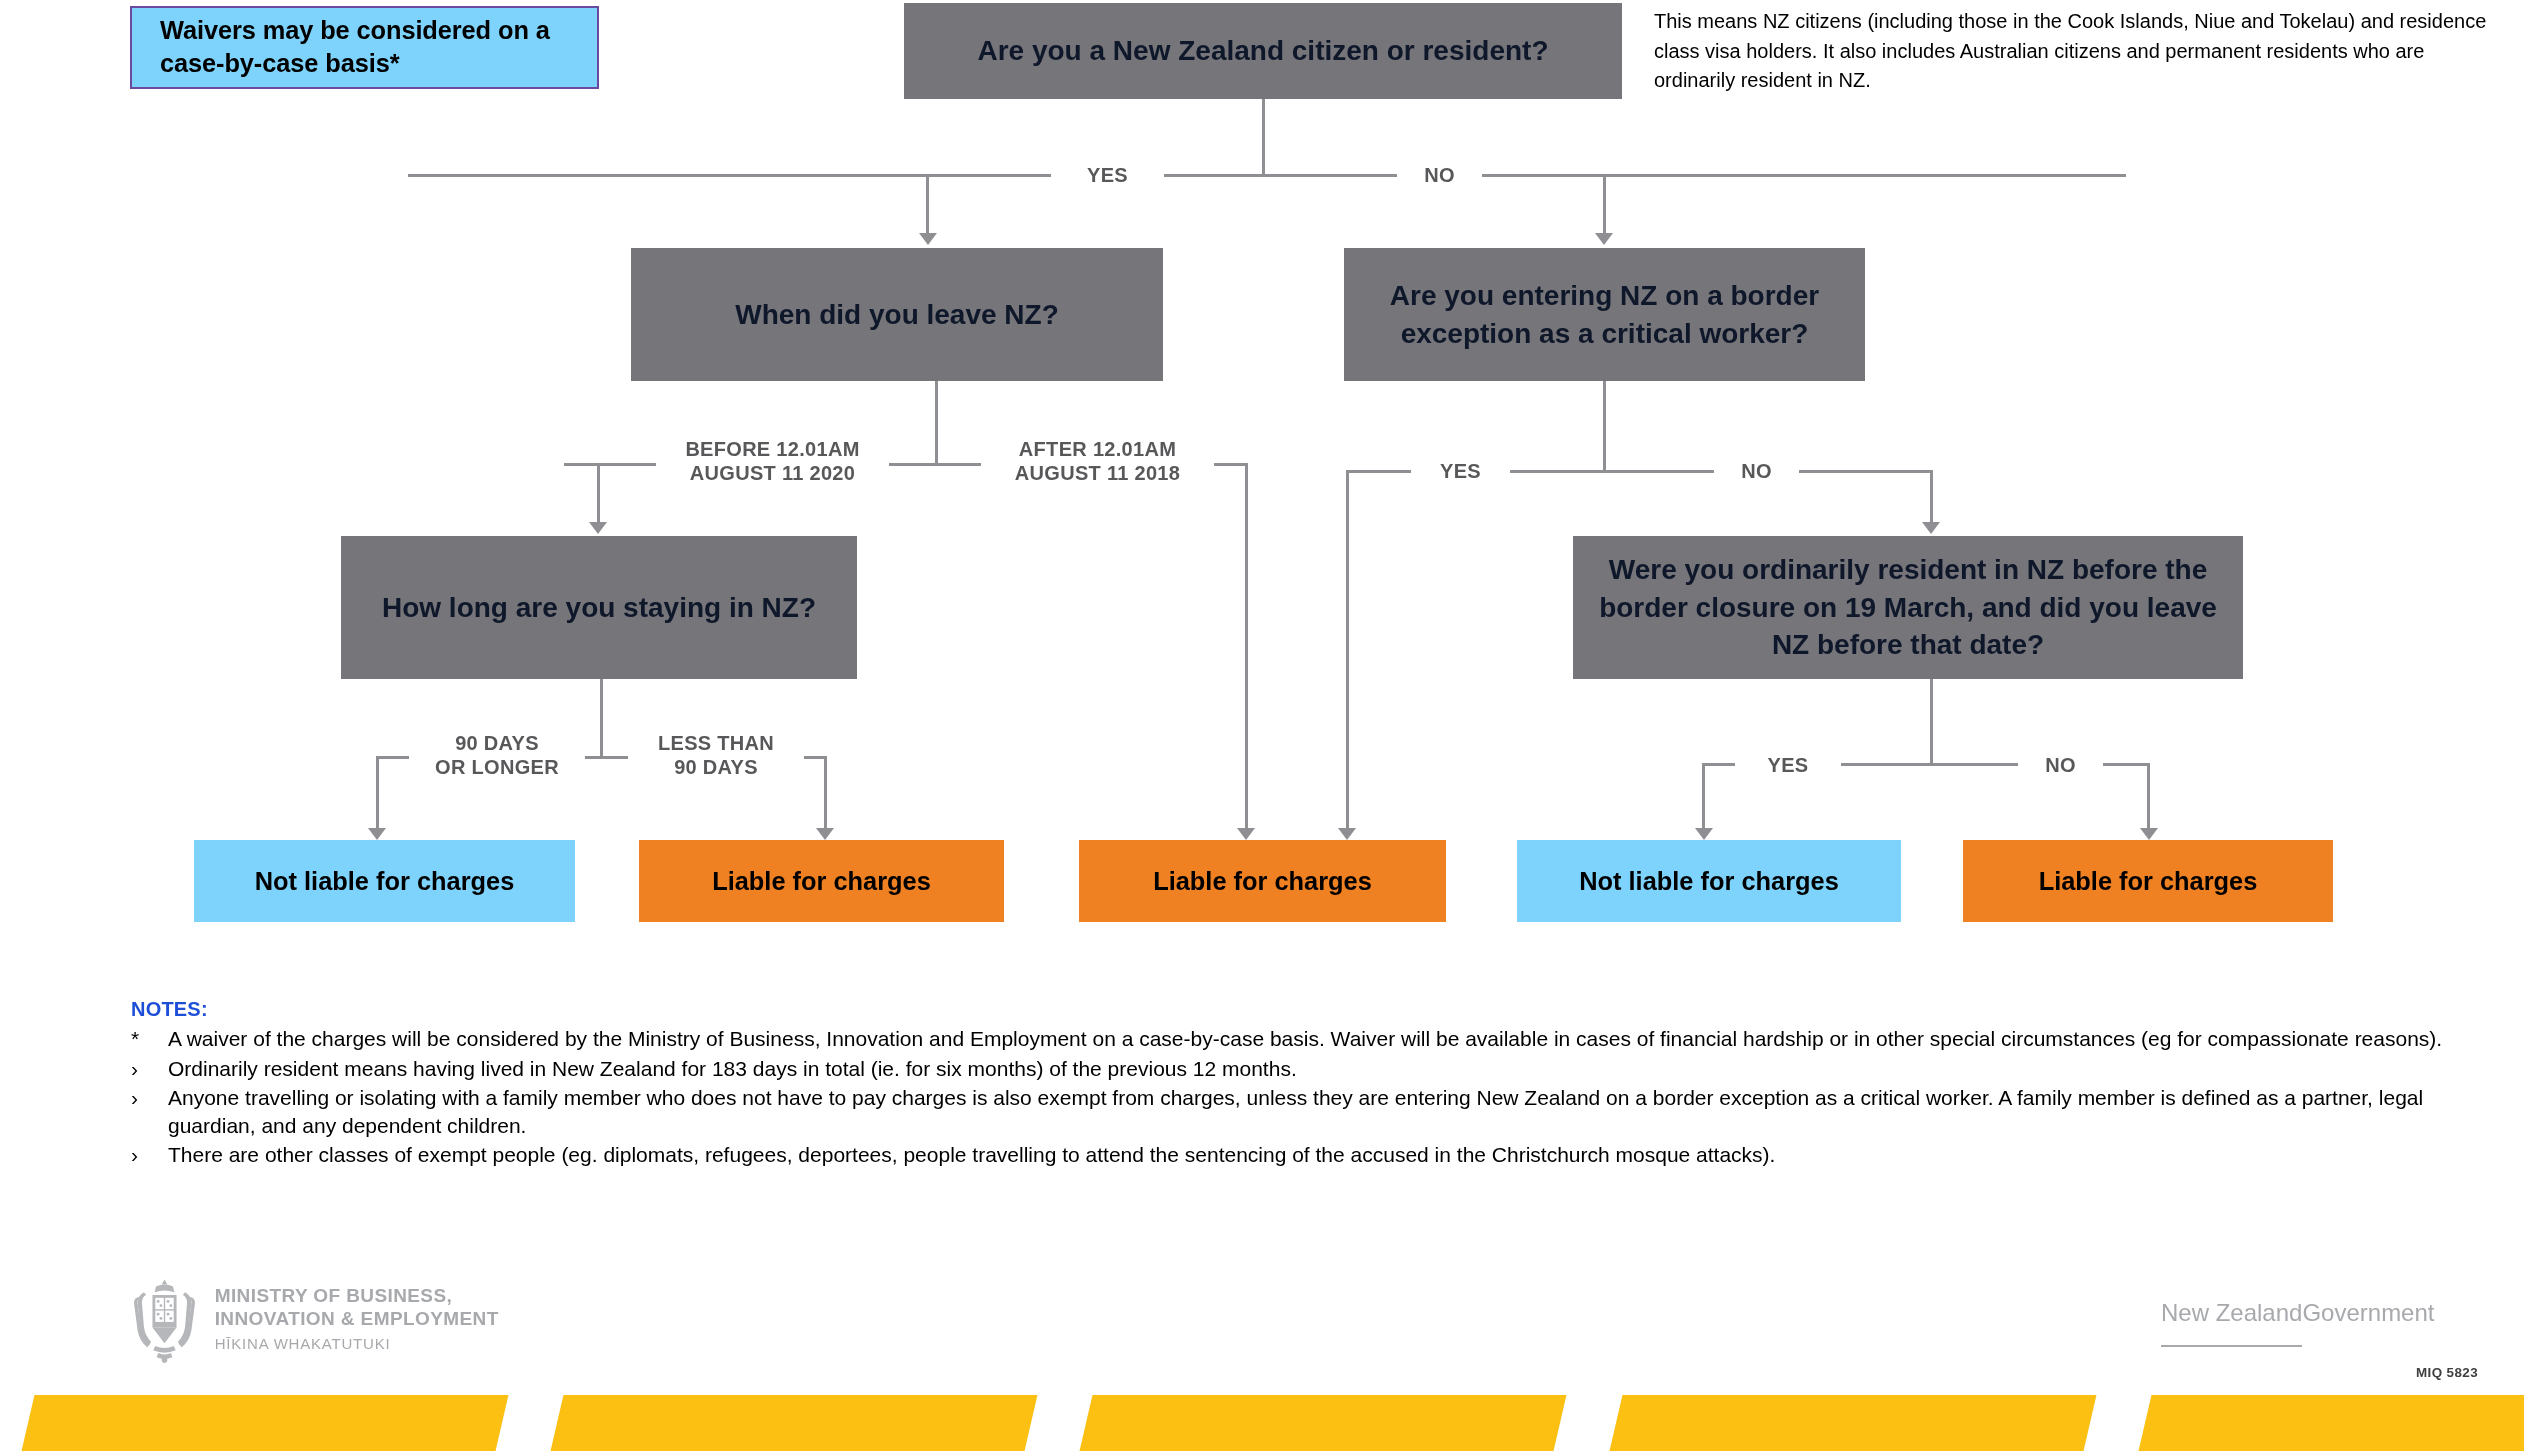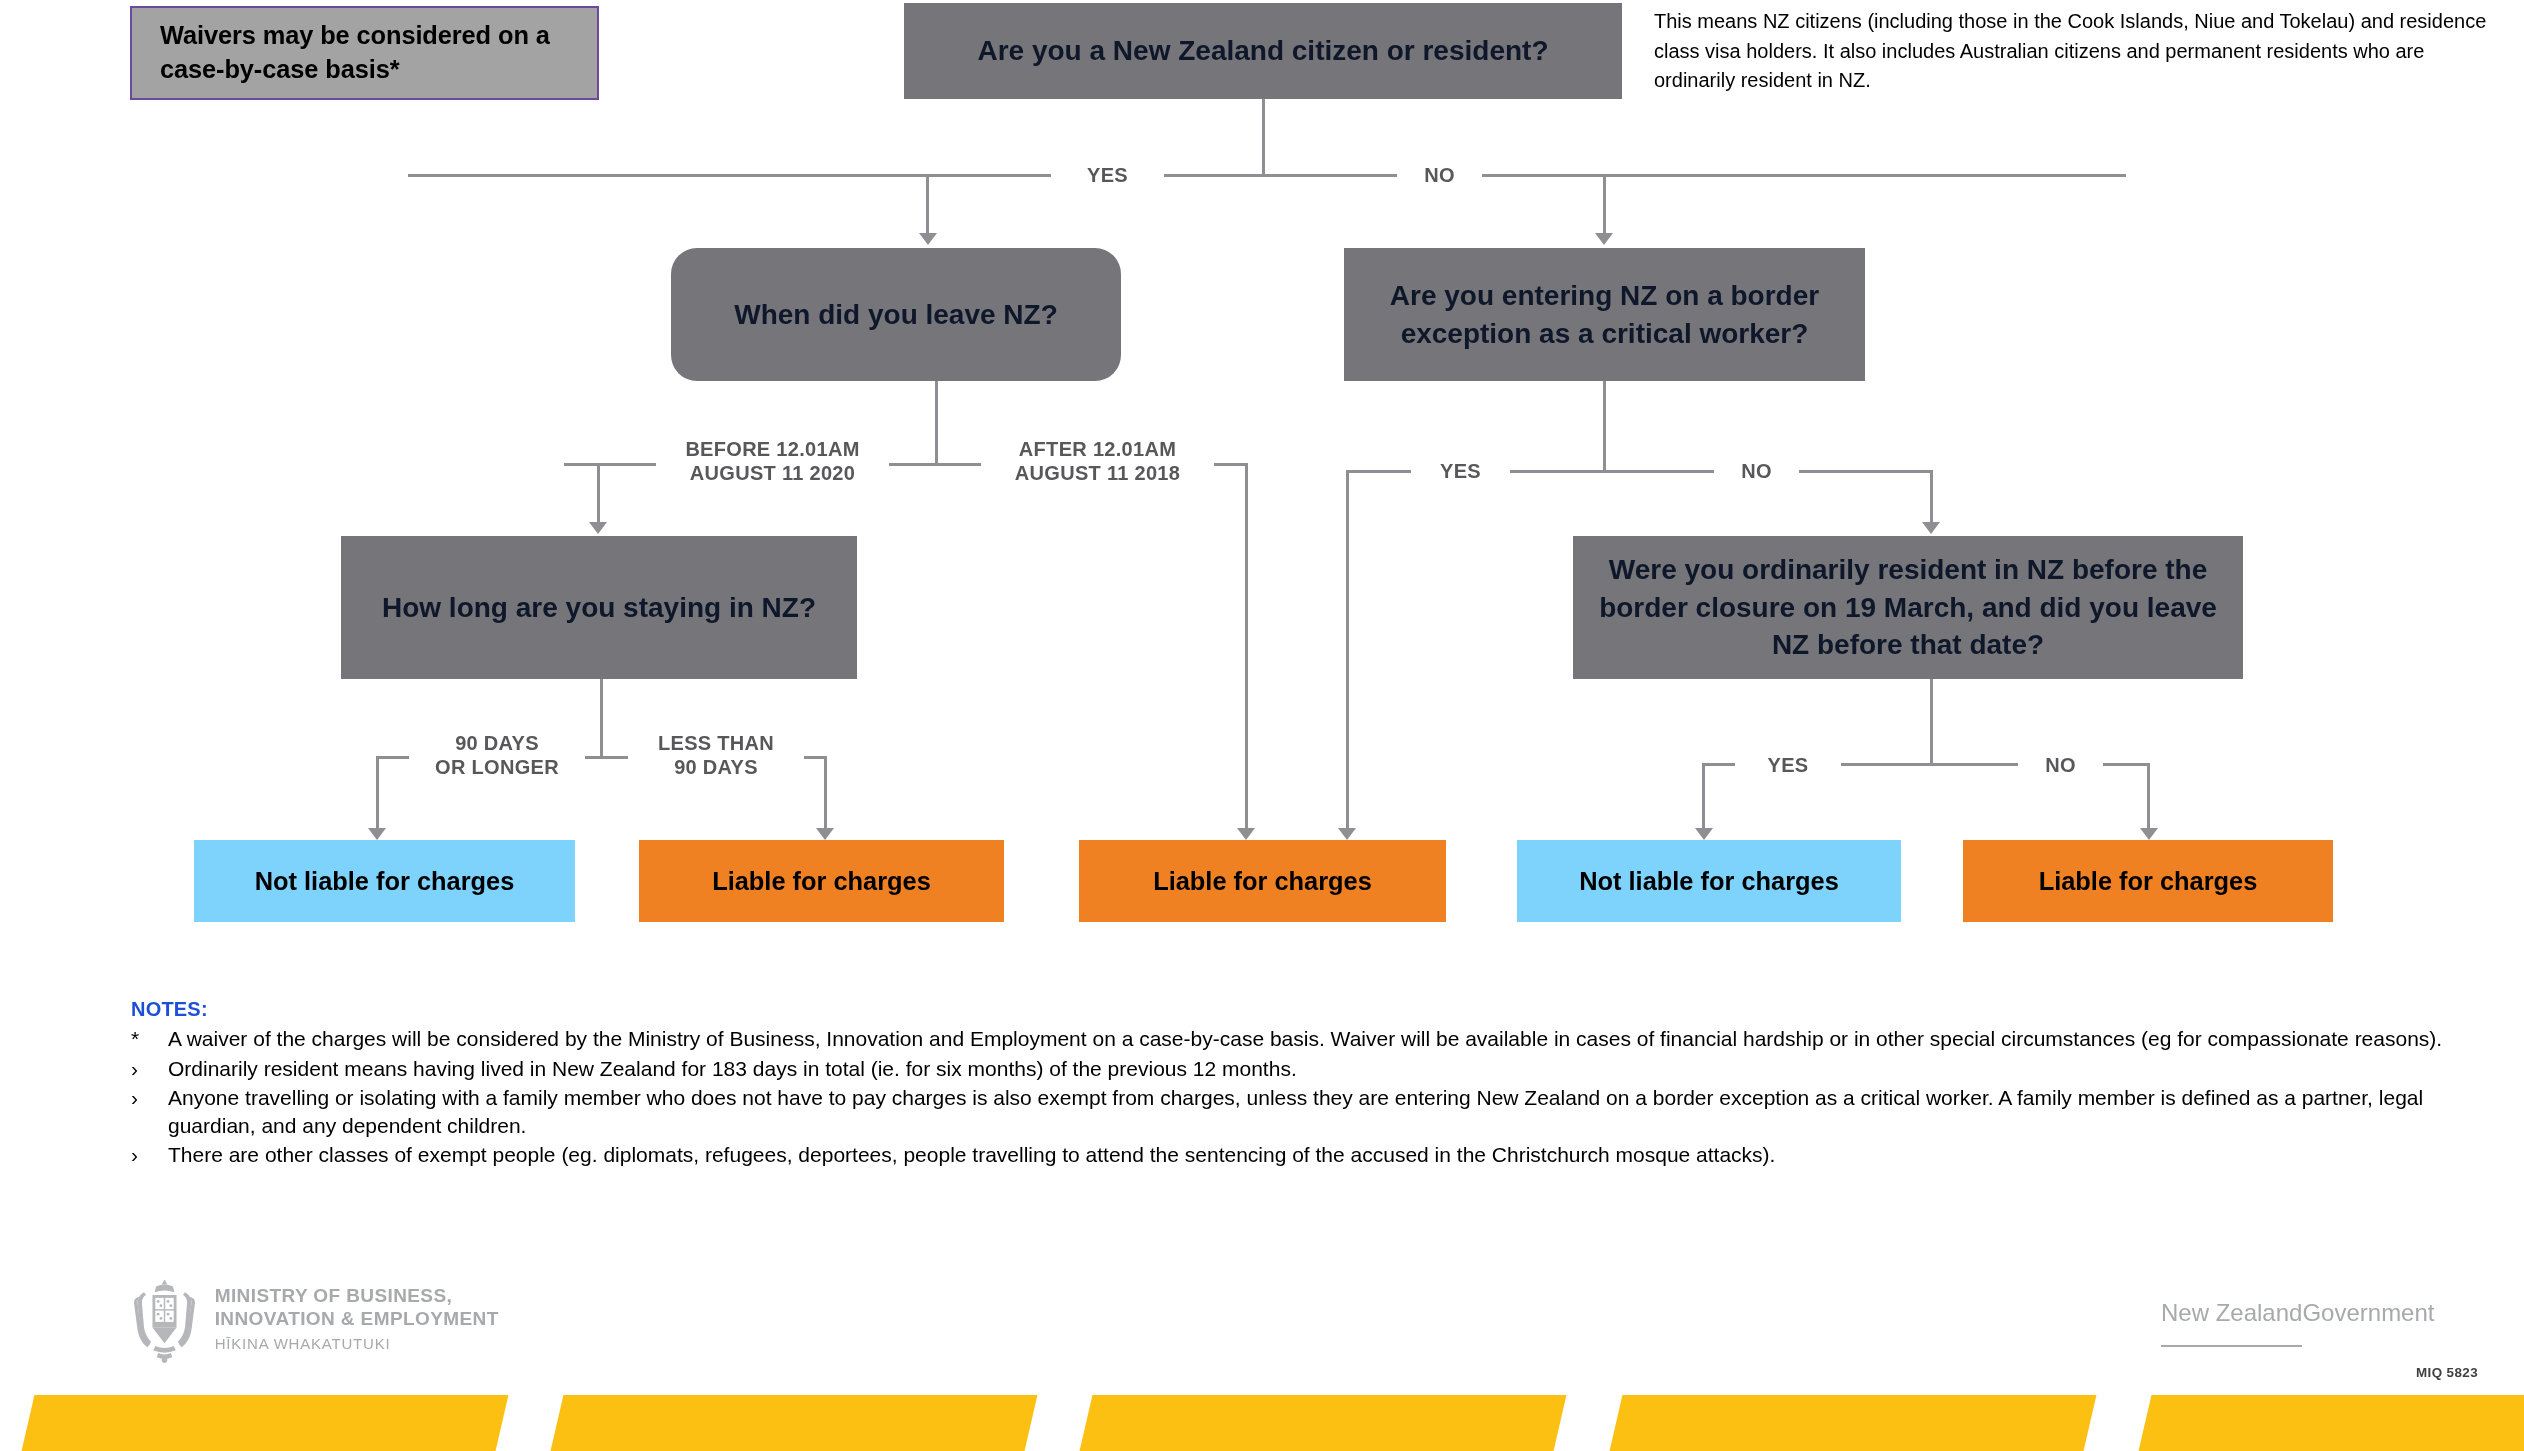--- a/index.html
+++ b/index.html
@@ -14,23 +14,23 @@
     position: relative;
     width: 2525px;
     height: 1451px;
     background: #ffffff;
   }
 
   
   .waiver-box {
     position: absolute;
     left: 130px; top: 5.6px;
-    width: 469px; height: 94px;
+    width: 469px; height: 83px;
     border: 2.1px solid #6b4a9e;
-    background: #a3a3a3;
+    background: #7dd3fc;
     display: flex;
     align-items: center;
     padding: 0 28px;
   }
   .waiver-text {
     font-size: 25.4px;
     font-weight: bold;
     color: #000000;
     line-height: 1.32;
     letter-spacing: -0.1px;
@@ -57,21 +57,21 @@
     padding: 5.6px 20px;
   }
   .dbox span {
     color: #0f172a;
     font-weight: bold;
     font-size: 28px;
     line-height: 1.34;
   }
 
   #box-citizen   { left: 904px; top: 2.8px;    width: 718px; height: 96px; }
-  #box-leave     { left: 671px;  top: 248px;  width: 450px;  height: 133px; border-radius: 26px; }
+  #box-leave     { left: 631px;  top: 248px;  width: 532px;  height: 133px; }
   #box-critical  { left: 1344px; top: 248px;  width: 521px;  height: 133px; }
   #box-howlong   { left: 341px;  top: 536px;  width: 516px;  height: 143px; }
   #box-ordinary  { left: 1573px; top: 536px;  width: 670px;  height: 143px; }
 
   
   .obox {
     position: absolute;
     display: flex;
     align-items: center;
     justify-content: center;

